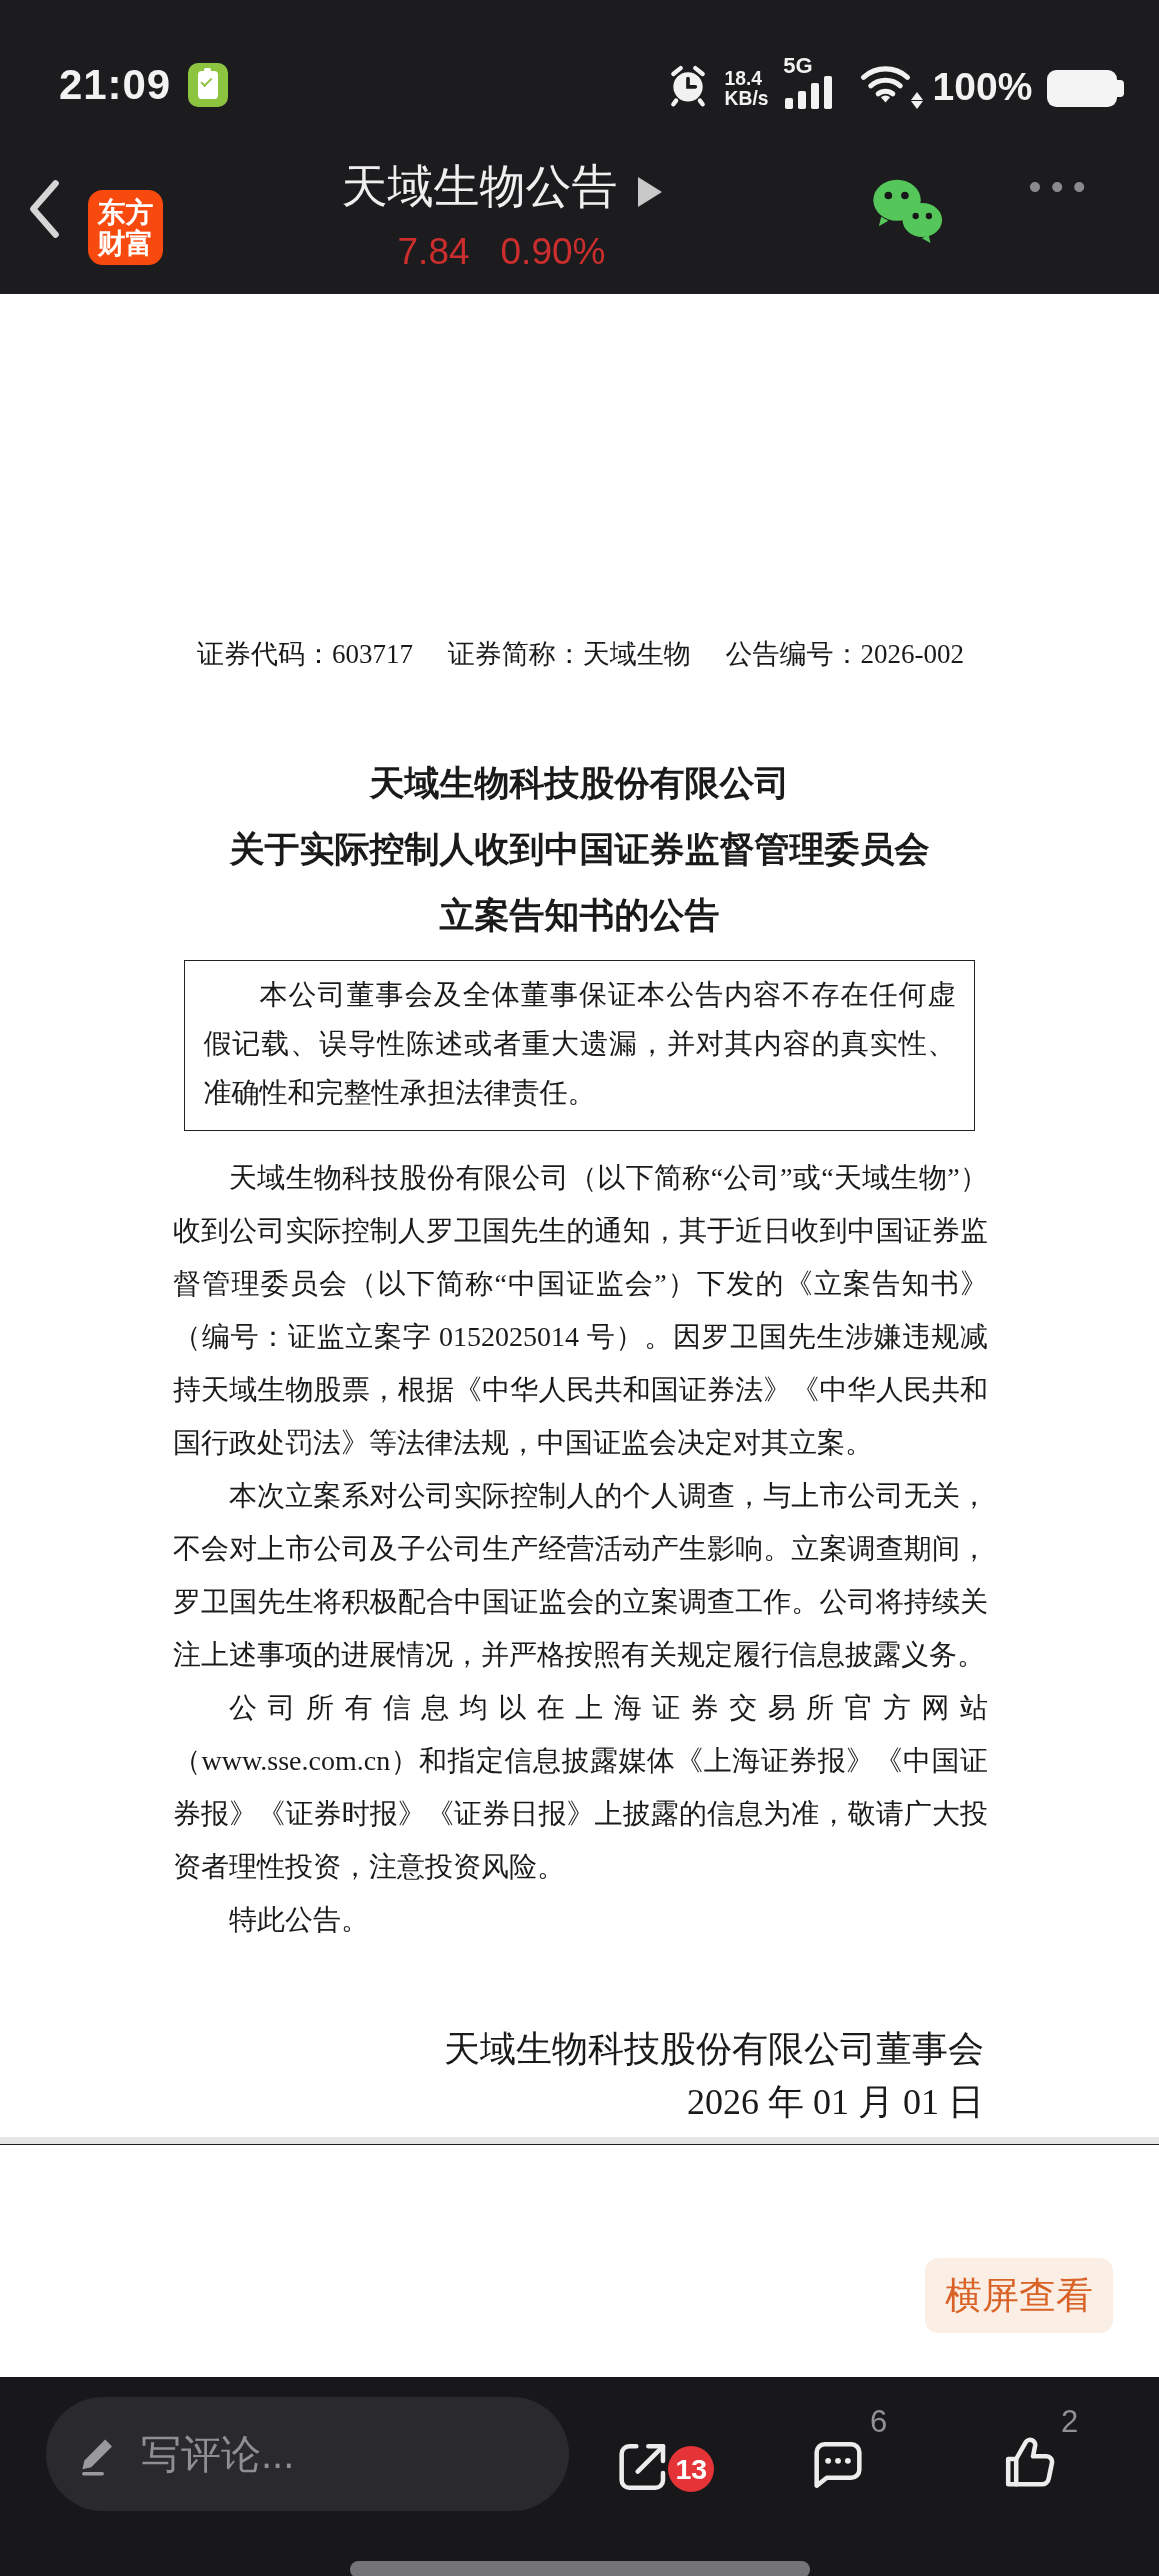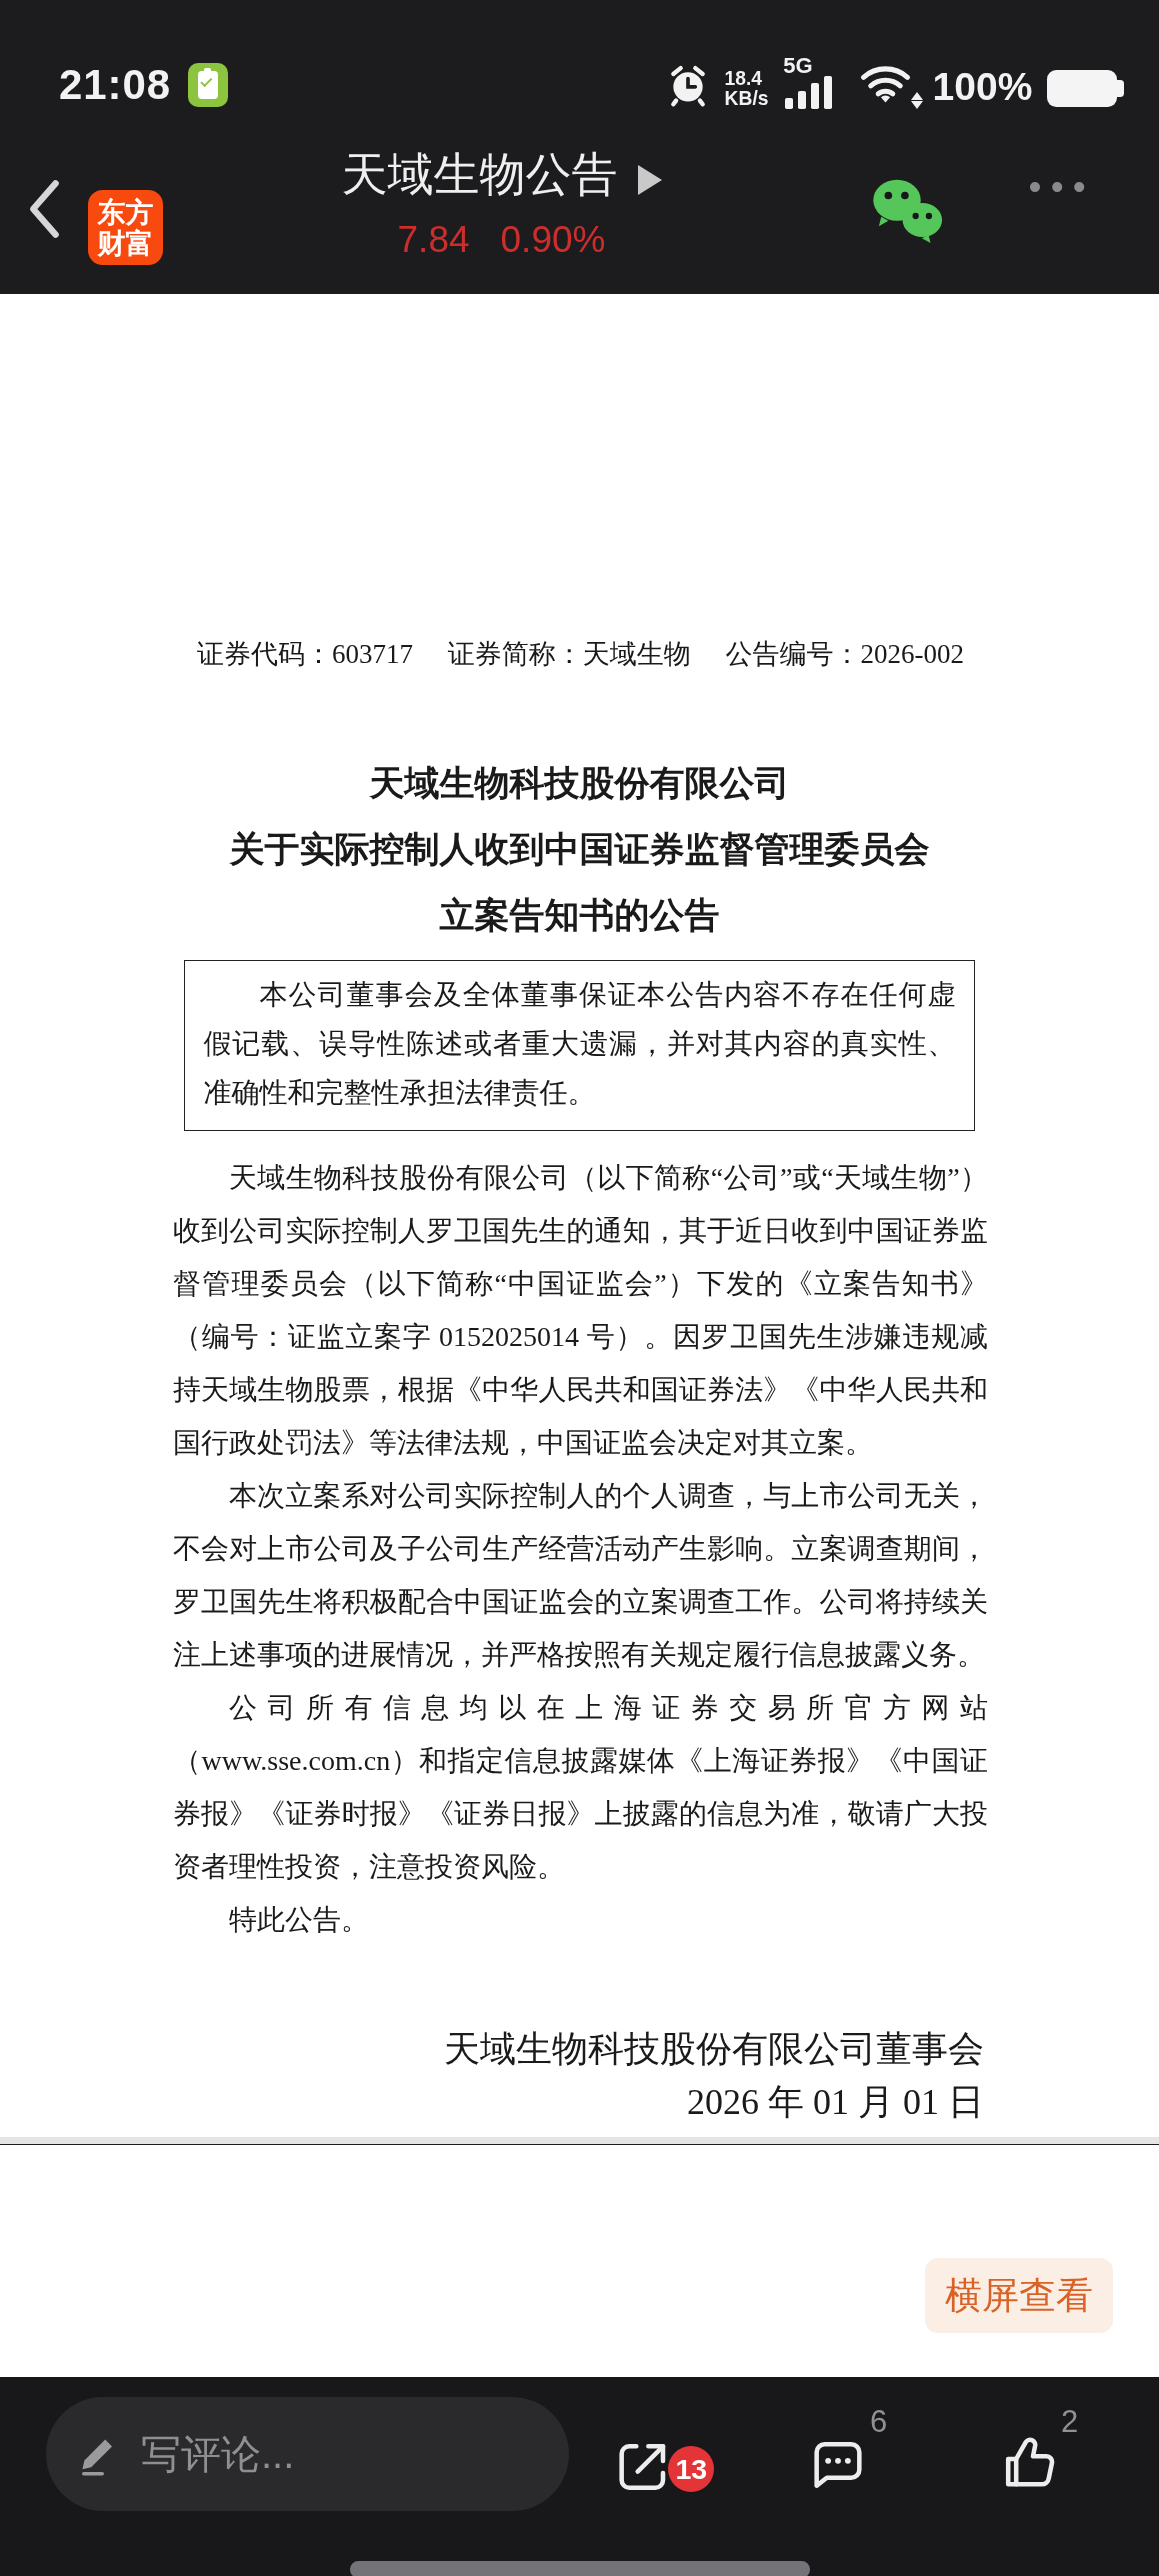--- a/index.html
+++ b/index.html
@@ -32,21 +32,21 @@
   .sb-batt-pct { color:#F2F2F2; font-size:39px; font-weight:700; }
   .sb-batt { position:relative; width:70px; height:37px; background:#F4F4F4; border-radius:9.2px; margin-bottom:1.8px; }
   .sb-batt:after { content:""; position:absolute; right:-7.4px; top:10px; width:7.4px; height:16.6px; background:#F4F4F4; border-radius:0 3.7px 3.7px 0; }
 
   
   .nav-bar { position:absolute; top:120px; left:0; width:1159px; height:175px; }
   .nav-back { position:absolute; left:26px; top:57px; width:40px; height:64px; }
   .nav-logo { position:absolute; left:88px; top:70px; width:75px; height:75px; background:#F84A0E; border-radius:14.7px;
     display:flex; flex-direction:column; align-items:center; justify-content:center; line-height:31px; }
   .nav-logo span { color:#fff; font-size:28px; font-weight:700;font-family:Liberation Serif, serif; }
-  .nav-center { position:absolute; left:166px; right:322px; top:24px; text-align:center; }
+  .nav-center { position:absolute; left:166px; right:322px; top:36px; text-align:center; }
   .nav-title-row { display:flex; align-items:center; justify-content:center; gap:20px; }
   .nav-title { color:#EFEFEF; font-size:46px; font-weight:500; }
   .nav-play { width:0; height:0; border-top:15.6px solid transparent; border-bottom:15.6px solid transparent; border-left:24px solid #C9C9C9; margin-top:9.2px; }
   .nav-price-row { margin-top:13px; display:flex; justify-content:center; gap:31px; color:#CC2E2E; font-size:37px; }
   .nav-wechat { position:absolute; right:213px; top:53px; width:79px; height:75px; }
   .nav-more { position:absolute; right:64px; top:46px; color:#8A8A8E; font-size:37px; letter-spacing:9.2px; }
 
   
   .doc-sheet { position:absolute; top:294px; left:0; width:1159px; height:1843px; background:#fff; overflow:hidden;
     font-family:"Liberation Serif","DejaVu Serif",serif; color:#1A1A1A; }
@@ -78,21 +78,21 @@
   .badge-gray { position:absolute; left:64px; top:-13px; color:#909095; font-size:31px; }
   .home-indicator { position:absolute; left:350px; top:184px; width:460px; height:16.6px; background:#737378; border-radius:8.3px; }
 </style>
 </head>
 <body>
 
 <div class="screen">
 
   <div class="status-bar">
     <div class="sb-left">
-      <span class="sb-time">21:08</span>
+      <span class="sb-time">21:09</span>
       <span class="batt-ok">
           <span class="cell"></span>
           <span class="tick"></span>
         </span>
     </div>
     <div class="sb-right">
       <svg class="sb-alarm" viewBox="0 0 24 24">
         <circle cx="12" cy="13" r="8" fill="#F2F2F2"></circle>
         <path d="M12 8.5 V13 H16" stroke="#1C1C1E" stroke-width="2" fill="none" stroke-linecap="round"></path>
         <path d="M4 6 L8 2.8 M20 6 L16 2.8 M5.5 20.5 L4 22.5 M18.5 20.5 L20 22.5" stroke="#F2F2F2" stroke-width="2.4" stroke-linecap="round"></path>

